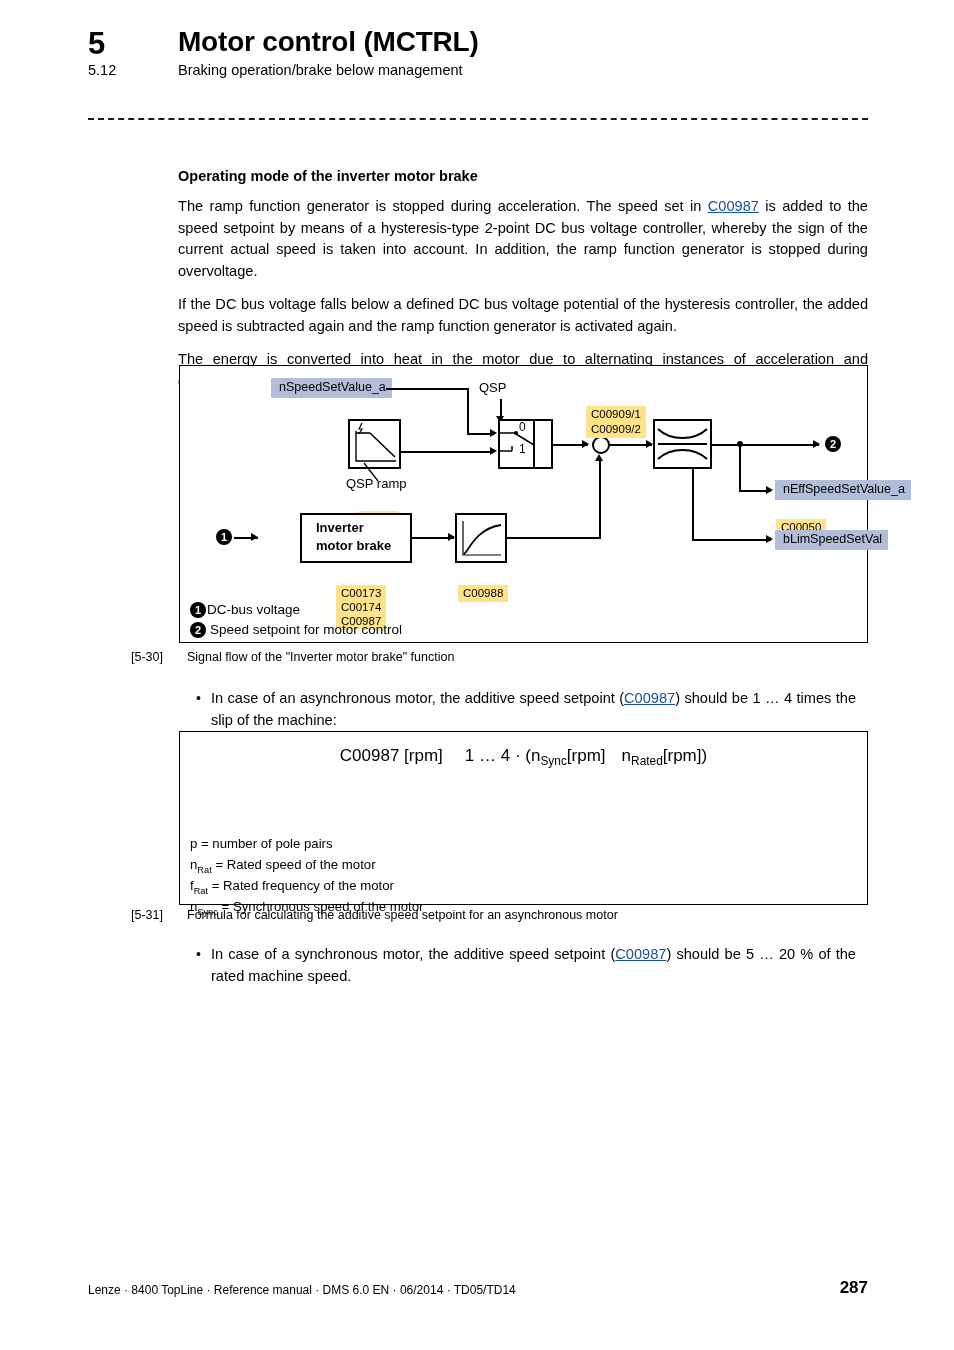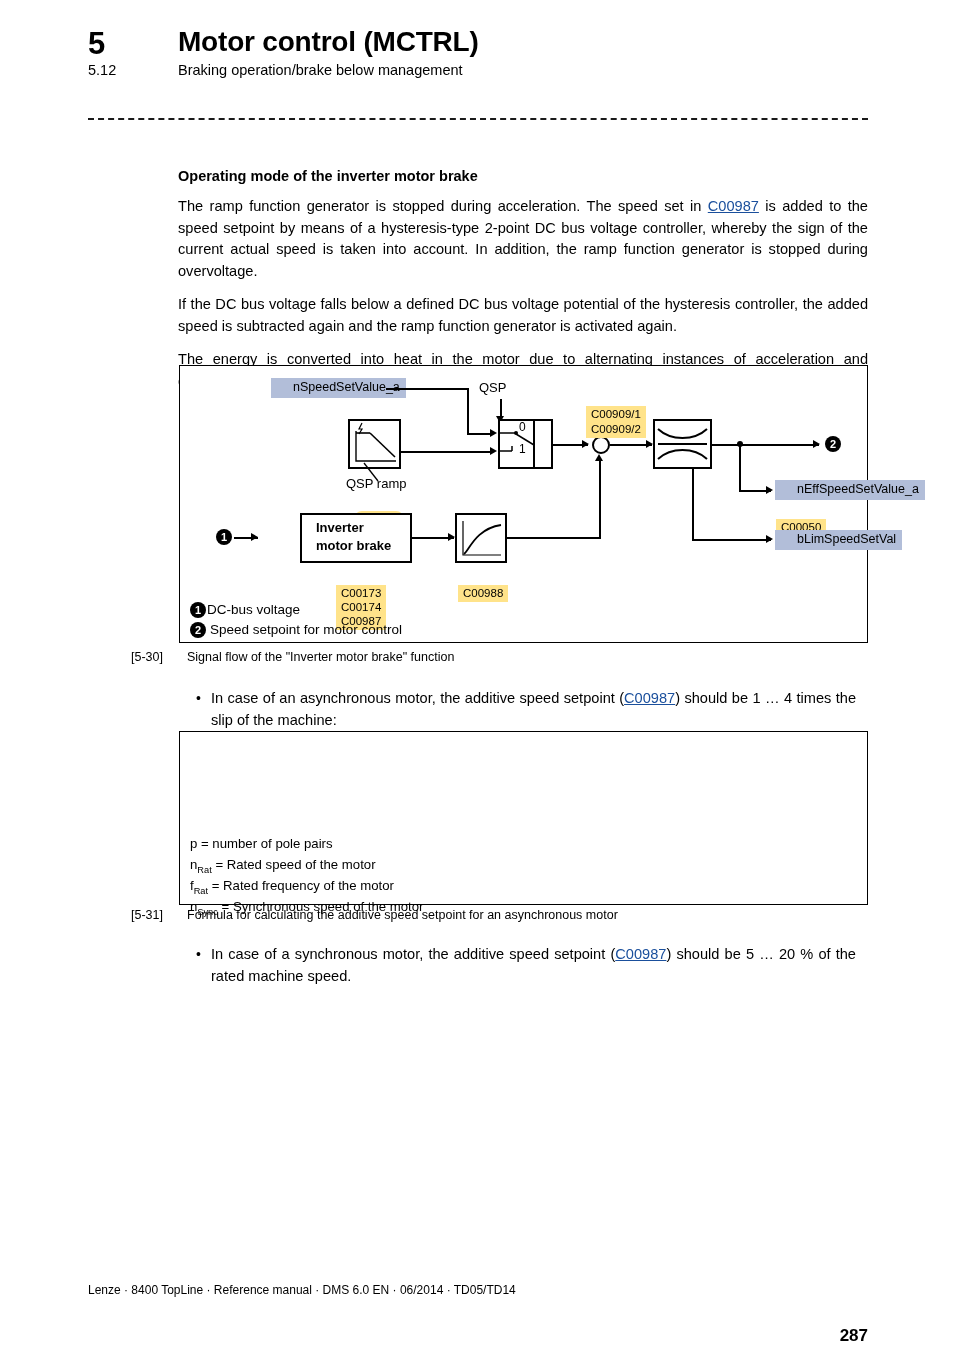--- a/index.html
+++ b/index.html
@@ -119,21 +119,21 @@
     background: #000;
     border-radius: 50%;
   }
 
   .sig-label {
     position: absolute;
     background: #b2bed9;
     color: #000;
     font-size: 12.5px;
     line-height: 17px;
-    padding: 1px 6px 2px 22px;
+    padding: 1px 6px 2px 8px;
     white-space: nowrap;
   }
   .param-tag {
     position: absolute;
     background: #ffe38a;
     color: #000;
     font-size: 11.5px;
     line-height: 14px;
     padding: 1px 5px 2px 5px;
     white-space: nowrap;
@@ -244,21 +244,20 @@
   .footer-text {
     position: absolute;
     left: 88px; top: 1283px;
     font-size: 12px;
   }
   .footer-page {
     position: absolute;
     right: 86px; top: 1278px;
     font-size: 17px;
     font-weight: bold;
-    margin-top: 48px;
   }
 </style>
 </head>
 <body>
 
 <div class="hdr-chapnum">5</div>
 <div class="hdr-title">Motor control (MCTRL)</div>
 <div class="hdr-secnum">5.12</div>
 <div class="hdr-sectitle">Braking operation/brake below management</div>
 <div class="dash-rule"></div>
@@ -383,20 +382,23 @@
   <span class="cap-num">[5-30]</span>
   <span class="cap-txt">Signal flow of the "Inverter motor brake" function</span>
 </div>
 
 <div class="bullet-item" style="left:196px; top:688px;">
   <span class="dot">•</span>
   <span class="btxt"><span>In case of an asynchronous motor, the additive speed setpoint (</span><a class="plink" href="#">C00987</a><span>) should be 1 … 4 times the slip of the machine:</span></span>
 </div>
 
 <div class="figbox" id="fig-formula">
+  <div class="fx-line1">
+    <span>C00987 [rpm]</span><span class="fx-gap"></span><span>1 … 4 · (n</span><sub>Sync</sub><span>[rpm]</span><span class="fx-gap-sm"></span><span>n</span><sub>Rated</sub><span>[rpm])</span>
+  </div>
   <div class="fx-defs">
     <div><span>p</span><sub></sub><span> = number of pole pairs</span></div>
     <div><span>n</span><sub>Rat</sub><span> = Rated speed of the motor</span></div>
     <div><span>f</span><sub>Rat</sub><span> = Rated frequency of the motor</span></div>
     <div><span>n</span><sub>Sync</sub><span> = Synchronous speed of the motor</span></div>
   </div>
 </div>
 
 <div class="caption" style="left:131px; top:908px; width:740px;">
   <span class="cap-num">[5-31]</span>

